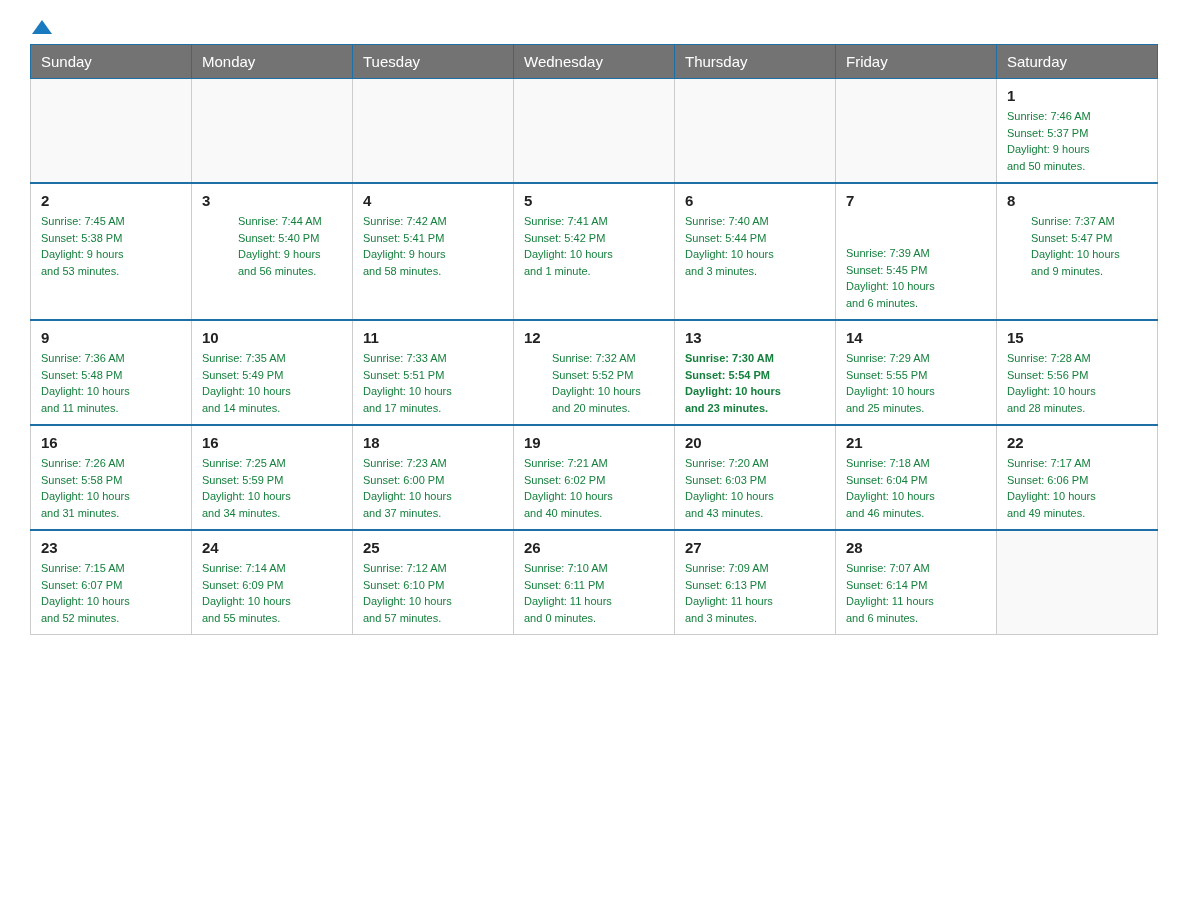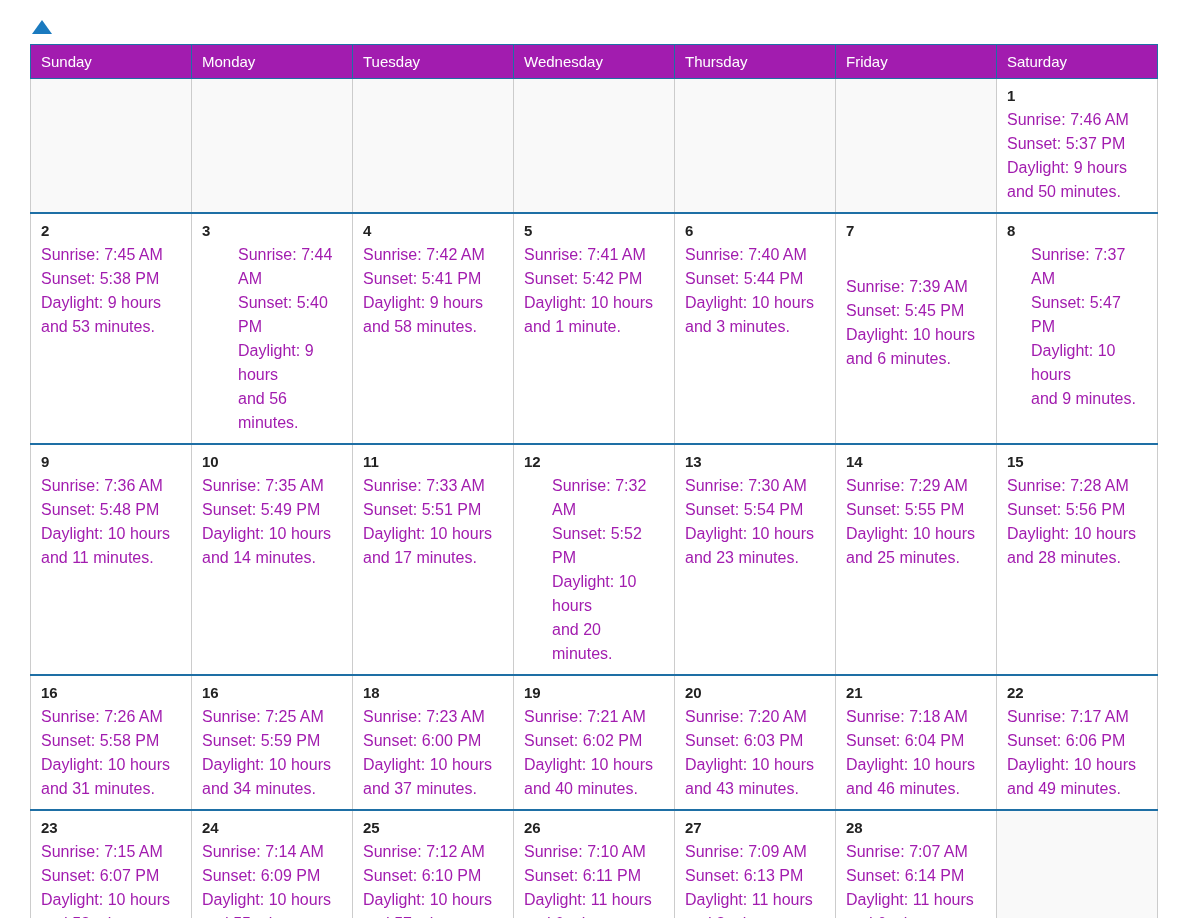--- a/index.html
+++ b/index.html
@@ -61,21 +61,21 @@
       font-size: 20px;
       color: #444;
       margin-top: 4px;
     }
     .calendar {
       width: 100%;
       border-collapse: collapse;
       margin-top: 10px;
     }
     .calendar th {
-      background: #a21caf;
+      background: #737373;
       color: #fff;
       font-size: 15px;
       font-weight: normal;
       padding: 8px 10px;
       text-align: left;
       border: 1px solid #1e6fa5;
     }
     .calendar td {
       vertical-align: top;
       padding: 8px 10px;
@@ -90,22 +90,22 @@
       background: #f9f9f9;
     }
     .day-num {
       font-size: 15px;
       font-weight: bold;
       color: #222;
       display: block;
       margin-bottom: 4px;
     }
     .day-info {
-      font-size: 16px;
-      color: #a21caf;
+      font-size: 11px;
+      color: #15803d;
       line-height: 1.5;
     }
     .row-divider td {
       border-top: 2px solid #1e6fa5;
     }
   </style>
 </head>
 <body>
 
 <div class="header">
@@ -225,21 +225,21 @@
         </td>
         <td>
           <span class="day-num">12</span>
           <div class="day-info" style="white-space: pre-line; margin-left: 28px;">Sunrise: 7:32 AM
 Sunset: 5:52 PM
 Daylight: 10 hours
 and 20 minutes.</div>
         </td>
         <td>
           <span class="day-num">13</span>
-          <div class="day-info" style="white-space: pre-line;">Sunrise: 7:30 AM
+          <div class="day-info" style="white-space: pre-line; font-weight: bold;">Sunrise: 7:30 AM
 Sunset: 5:54 PM
 Daylight: 10 hours
 and 23 minutes.</div>
         </td>
         <td>
           <span class="day-num">14</span>
           <div class="day-info" style="white-space: pre-line;">Sunrise: 7:29 AM
 Sunset: 5:55 PM
 Daylight: 10 hours
 and 25 minutes.</div>

